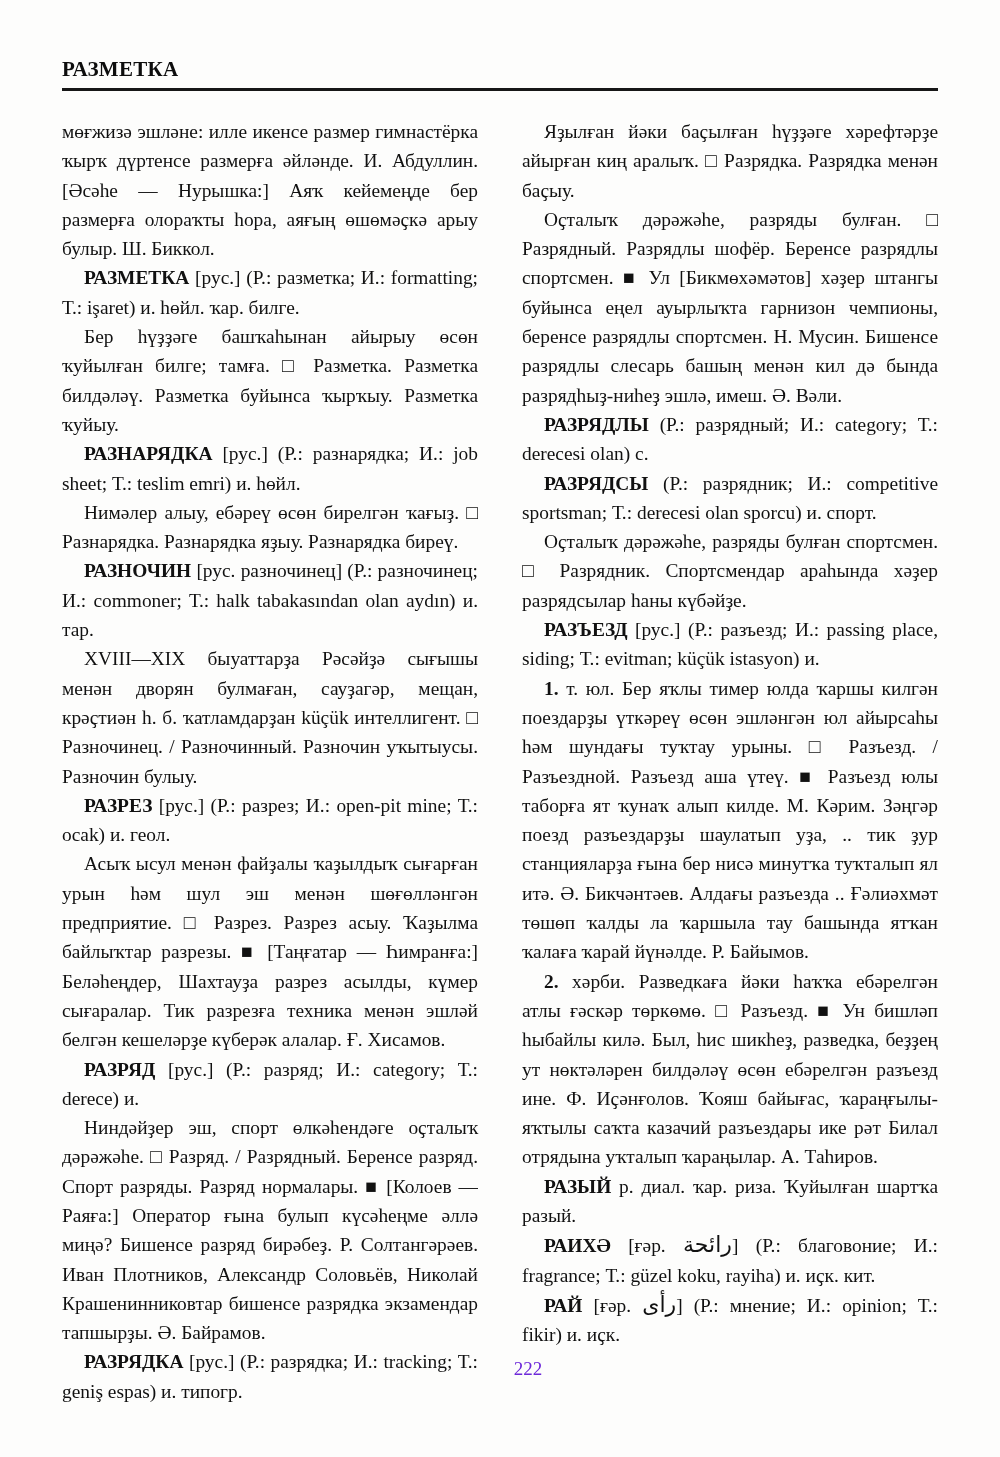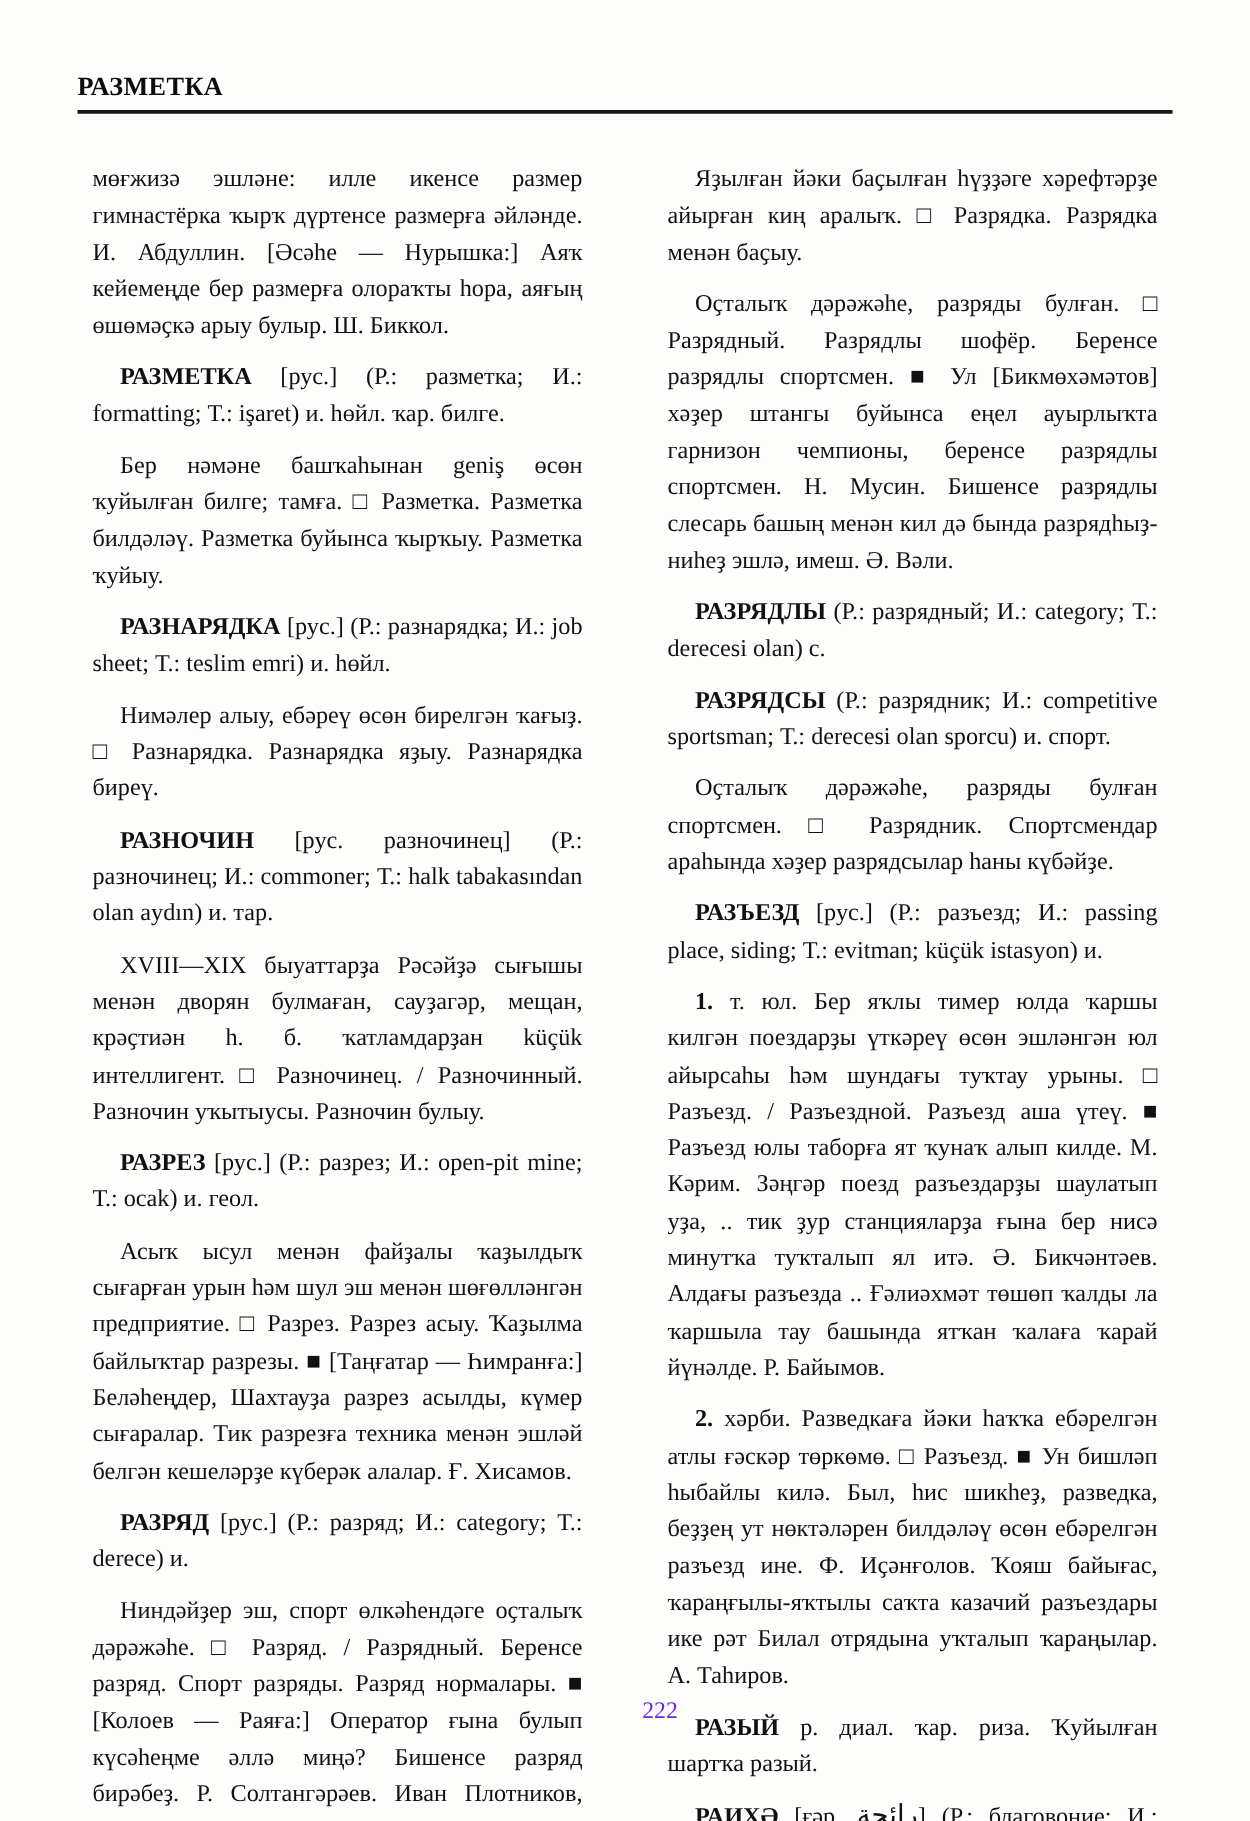--- a/index.html
+++ b/index.html
@@ -42,21 +42,21 @@
     left: 62px;
     top: 117px;
     width: 876px;
     display: flex;
     gap: 44px;
   }
   .col {
     width: 416px;
   }
   .para {
-    margin: 12px;
+    margin: 0;
     text-align: justify;
     text-justify: inter-word;
     font-size: 19.4px;
     line-height: 29.3px;
     text-indent: 22px;
     hyphens: none;
   }
   .para.noindent { text-indent: 0; }
   .hw {
     font-weight: bold;
@@ -87,21 +87,21 @@
   <div class="header-zone">
     <div class="running-head">РАЗМЕТКА</div>
     <div class="head-rule"></div>
   </div>
 
   <div class="columns">
 
     <div class="col">
       <p class="para noindent">мөғжизә эшләне: илле икенсе размер гимнастёрка ҡырҡ дүртенсе размерға әйләнде. И. Абдуллин. [Әсәһе — Нурышка:] Аяҡ кейемеңде бер размерға олораҡты һора, аяғың өшөмәҫкә арыу булыр. Ш. Биккол.</p>
       <p class="para"><span class="hw">РАЗМЕТКА</span> [рус.] (Р.: разметка; И.: formatting; Т.: işaret) и. һөйл. ҡар. билге.</p>
-      <p class="para">Бер нәмәне башҡаһынан geniş өсөн ҡуйылған билге; тамға. □ Разметка. Разметка билдәләү. Разметка буйынса ҡырҡыу. Разметка ҡуйыу.</p>
+      <p class="para">Бер һүҙҙәге башҡаһынан айырыу өсөн ҡуйылған билге; тамға. □ Разметка. Разметка билдәләү. Разметка буйынса ҡырҡыу. Разметка ҡуйыу.</p>
       <p class="para"><span class="hw">РАЗНАРЯДКА</span> [рус.] (Р.: разнарядка; И.: job sheet; Т.: teslim emri) и. һөйл.</p>
       <p class="para">Нимәлер алыу, ебәреү өсөн бирелгән ҡағыҙ. □ Разнарядка. Разнарядка яҙыу. Разнарядка биреү.</p>
       <p class="para"><span class="hw">РАЗНОЧИН</span> [рус. разночинец] (Р.: разночинец; И.: commoner; Т.: halk tabakasından olan aydın) и. тар.</p>
       <p class="para">XVIII—XIX быуаттарҙа Рәсәйҙә сығышы менән дворян булмаған, сауҙагәр, мещан, крәҫтиән һ. б. ҡатламдарҙан küçük интеллигент. □ Разночинец. / Разночинный. Разночин уҡытыусы. Разночин булыу.</p>
       <p class="para"><span class="hw">РАЗРЕЗ</span> [рус.] (Р.: разрез; И.: open-pit mine; Т.: ocak) и. геол.</p>
       <p class="para">Асыҡ ысул менән файҙалы ҡаҙылдыҡ сығарған урын һәм шул эш менән шөғөлләнгән предприятие. □ Разрез. Разрез асыу. Ҡаҙылма байлыҡтар разрезы. ■ [Таңғатар — Һимранға:] Беләһеңдер, Шахтауҙа разрез асылды, күмер сығаралар. Тик разрезға техника менән эшләй белгән кешеләрҙе күберәк алалар. Ғ. Хисамов.</p>
       <p class="para"><span class="hw">РАЗРЯД</span> [рус.] (Р.: разряд; И.: category; Т.: derece) и.</p>
       <p class="para">Ниндәйҙер эш, спорт өлкәһендәге оҫталыҡ дәрәжәһе. □ Разряд. / Разрядный. Беренсе разряд. Спорт разряды. Разряд нормалары. ■ [Колоев — Раяға:] Оператор ғына булып күсәһеңме әллә миңә? Бишенсе разряд бирәбеҙ. Р. Солтангәрәев. Иван Плотников, Александр Соловьёв, Николай Крашенинниковтар бишенсе разрядка экзамендар тапшырҙы. Ә. Байрамов.</p>
       <p class="para"><span class="hw">РАЗРЯДКА</span> [рус.] (Р.: разрядка; И.: tracking; Т.: geniş espas) и. типогр.</p>
     </div>

